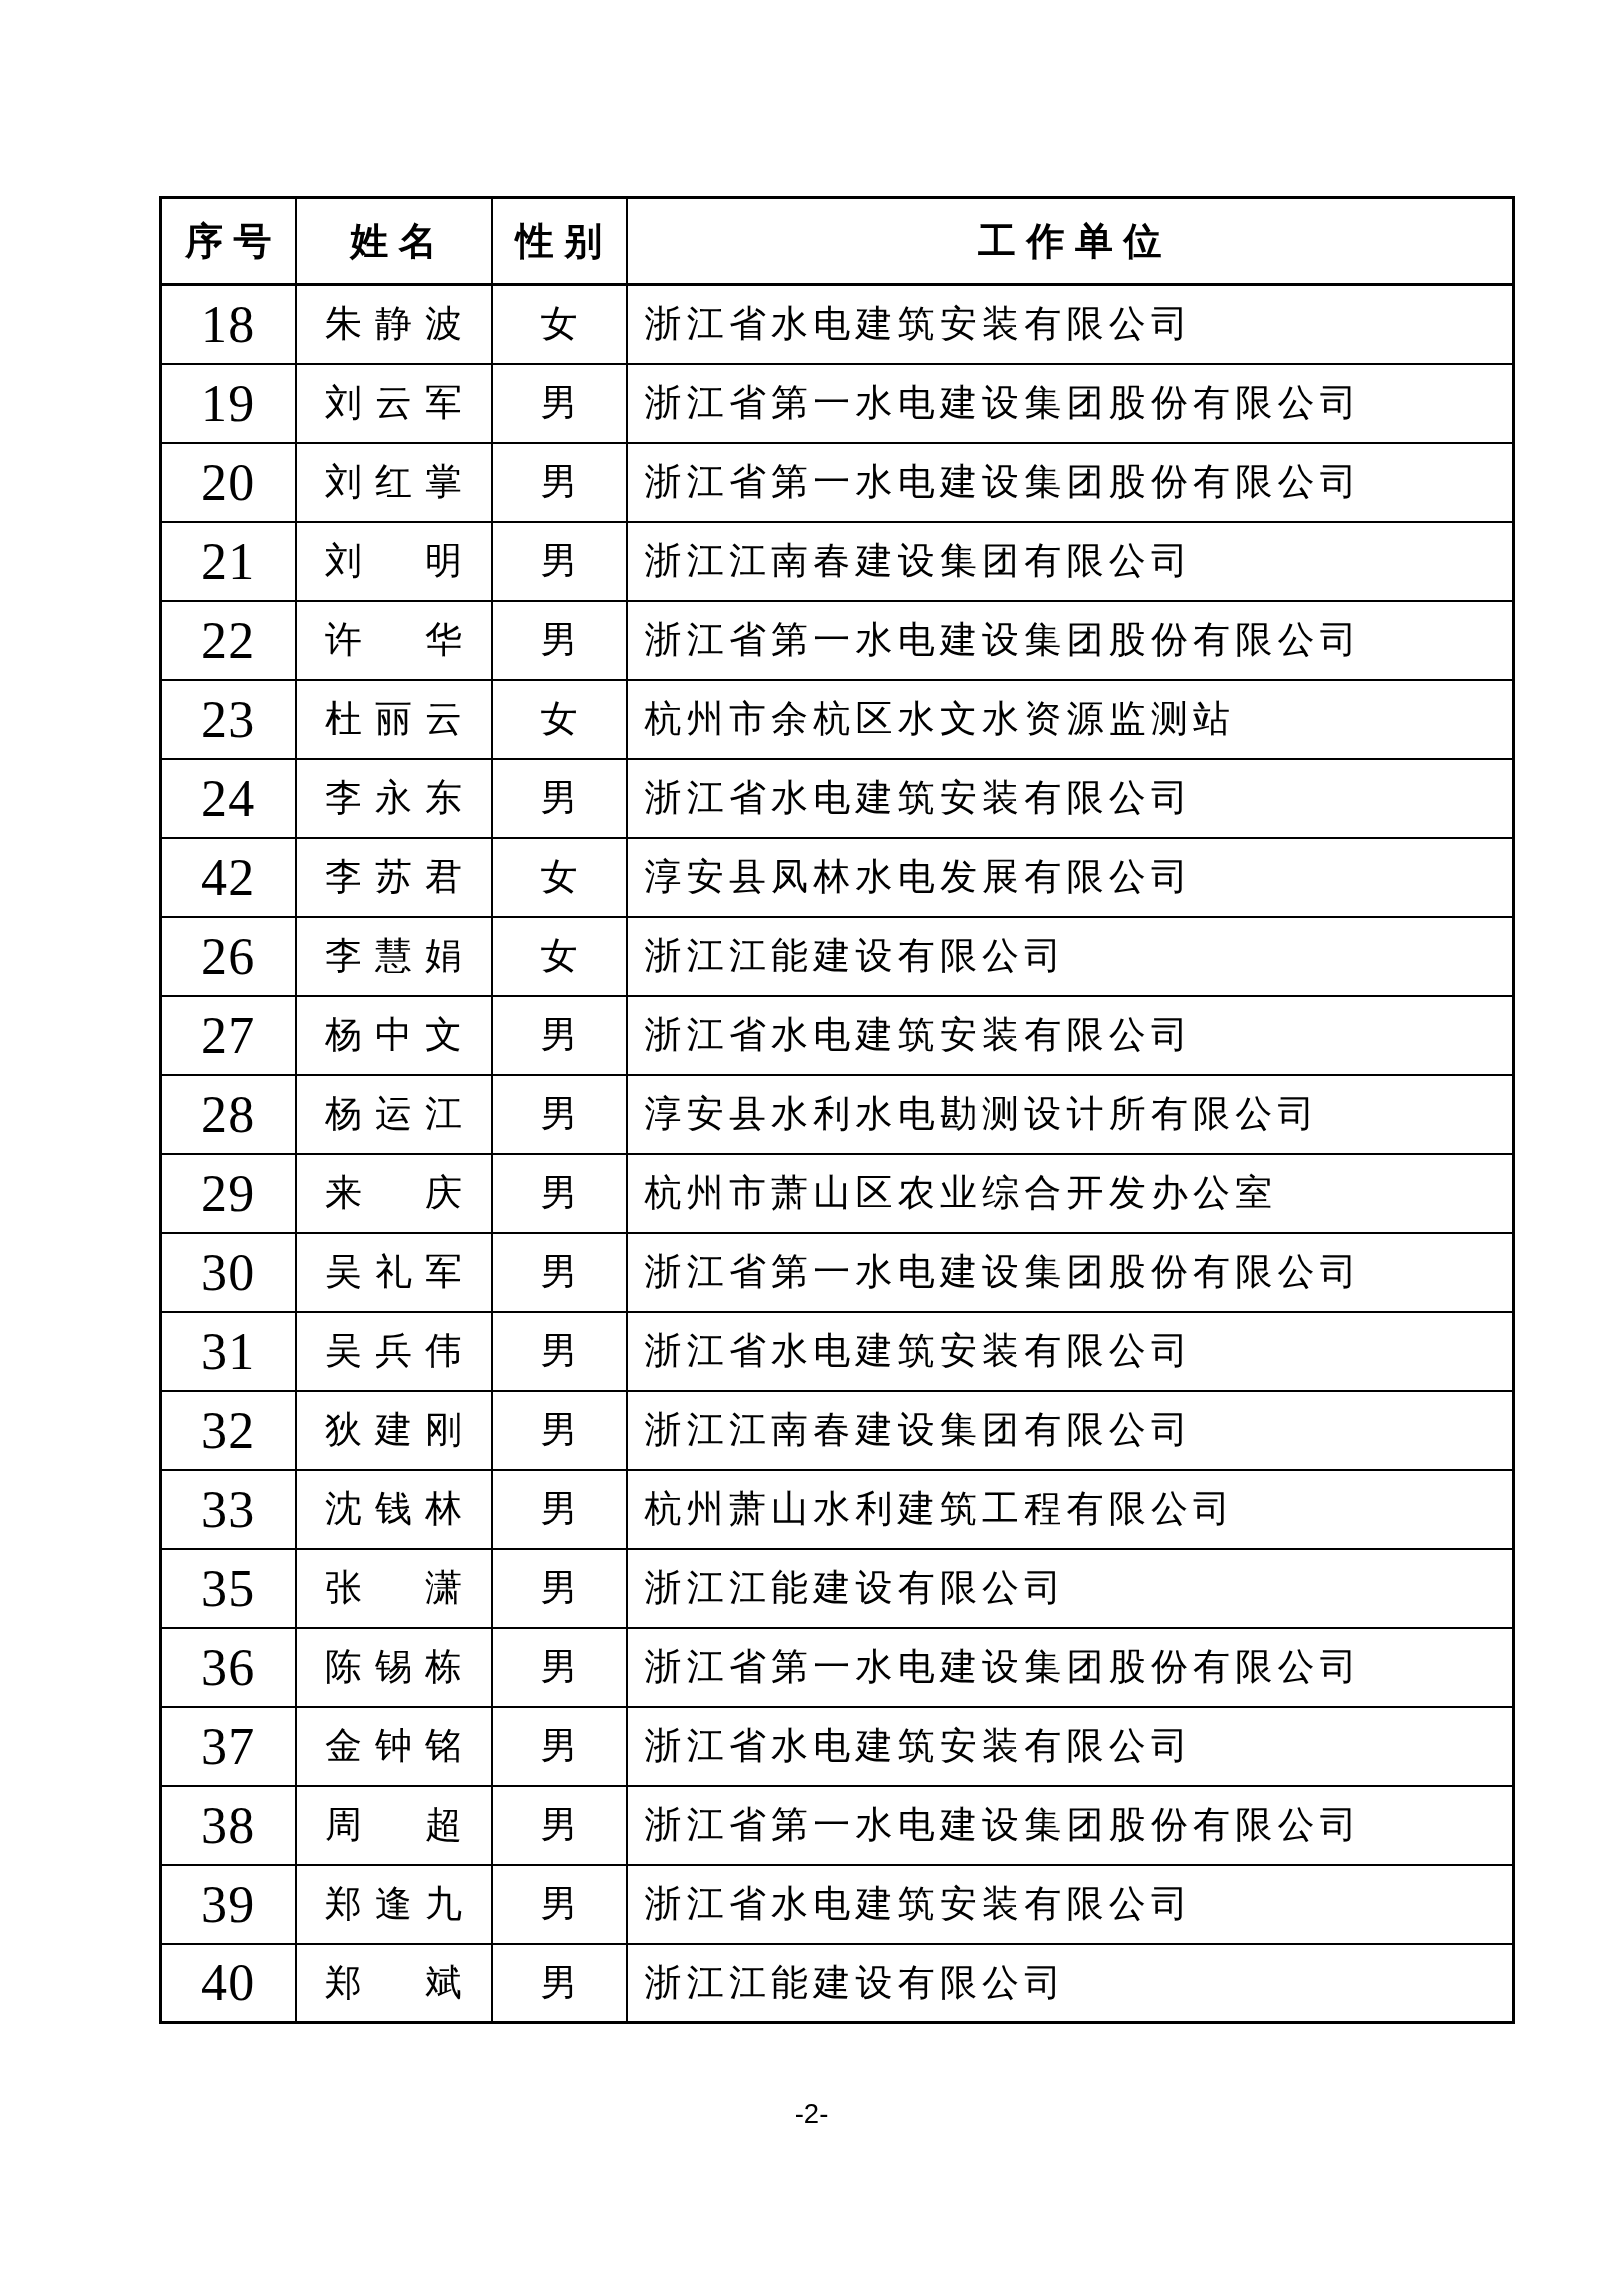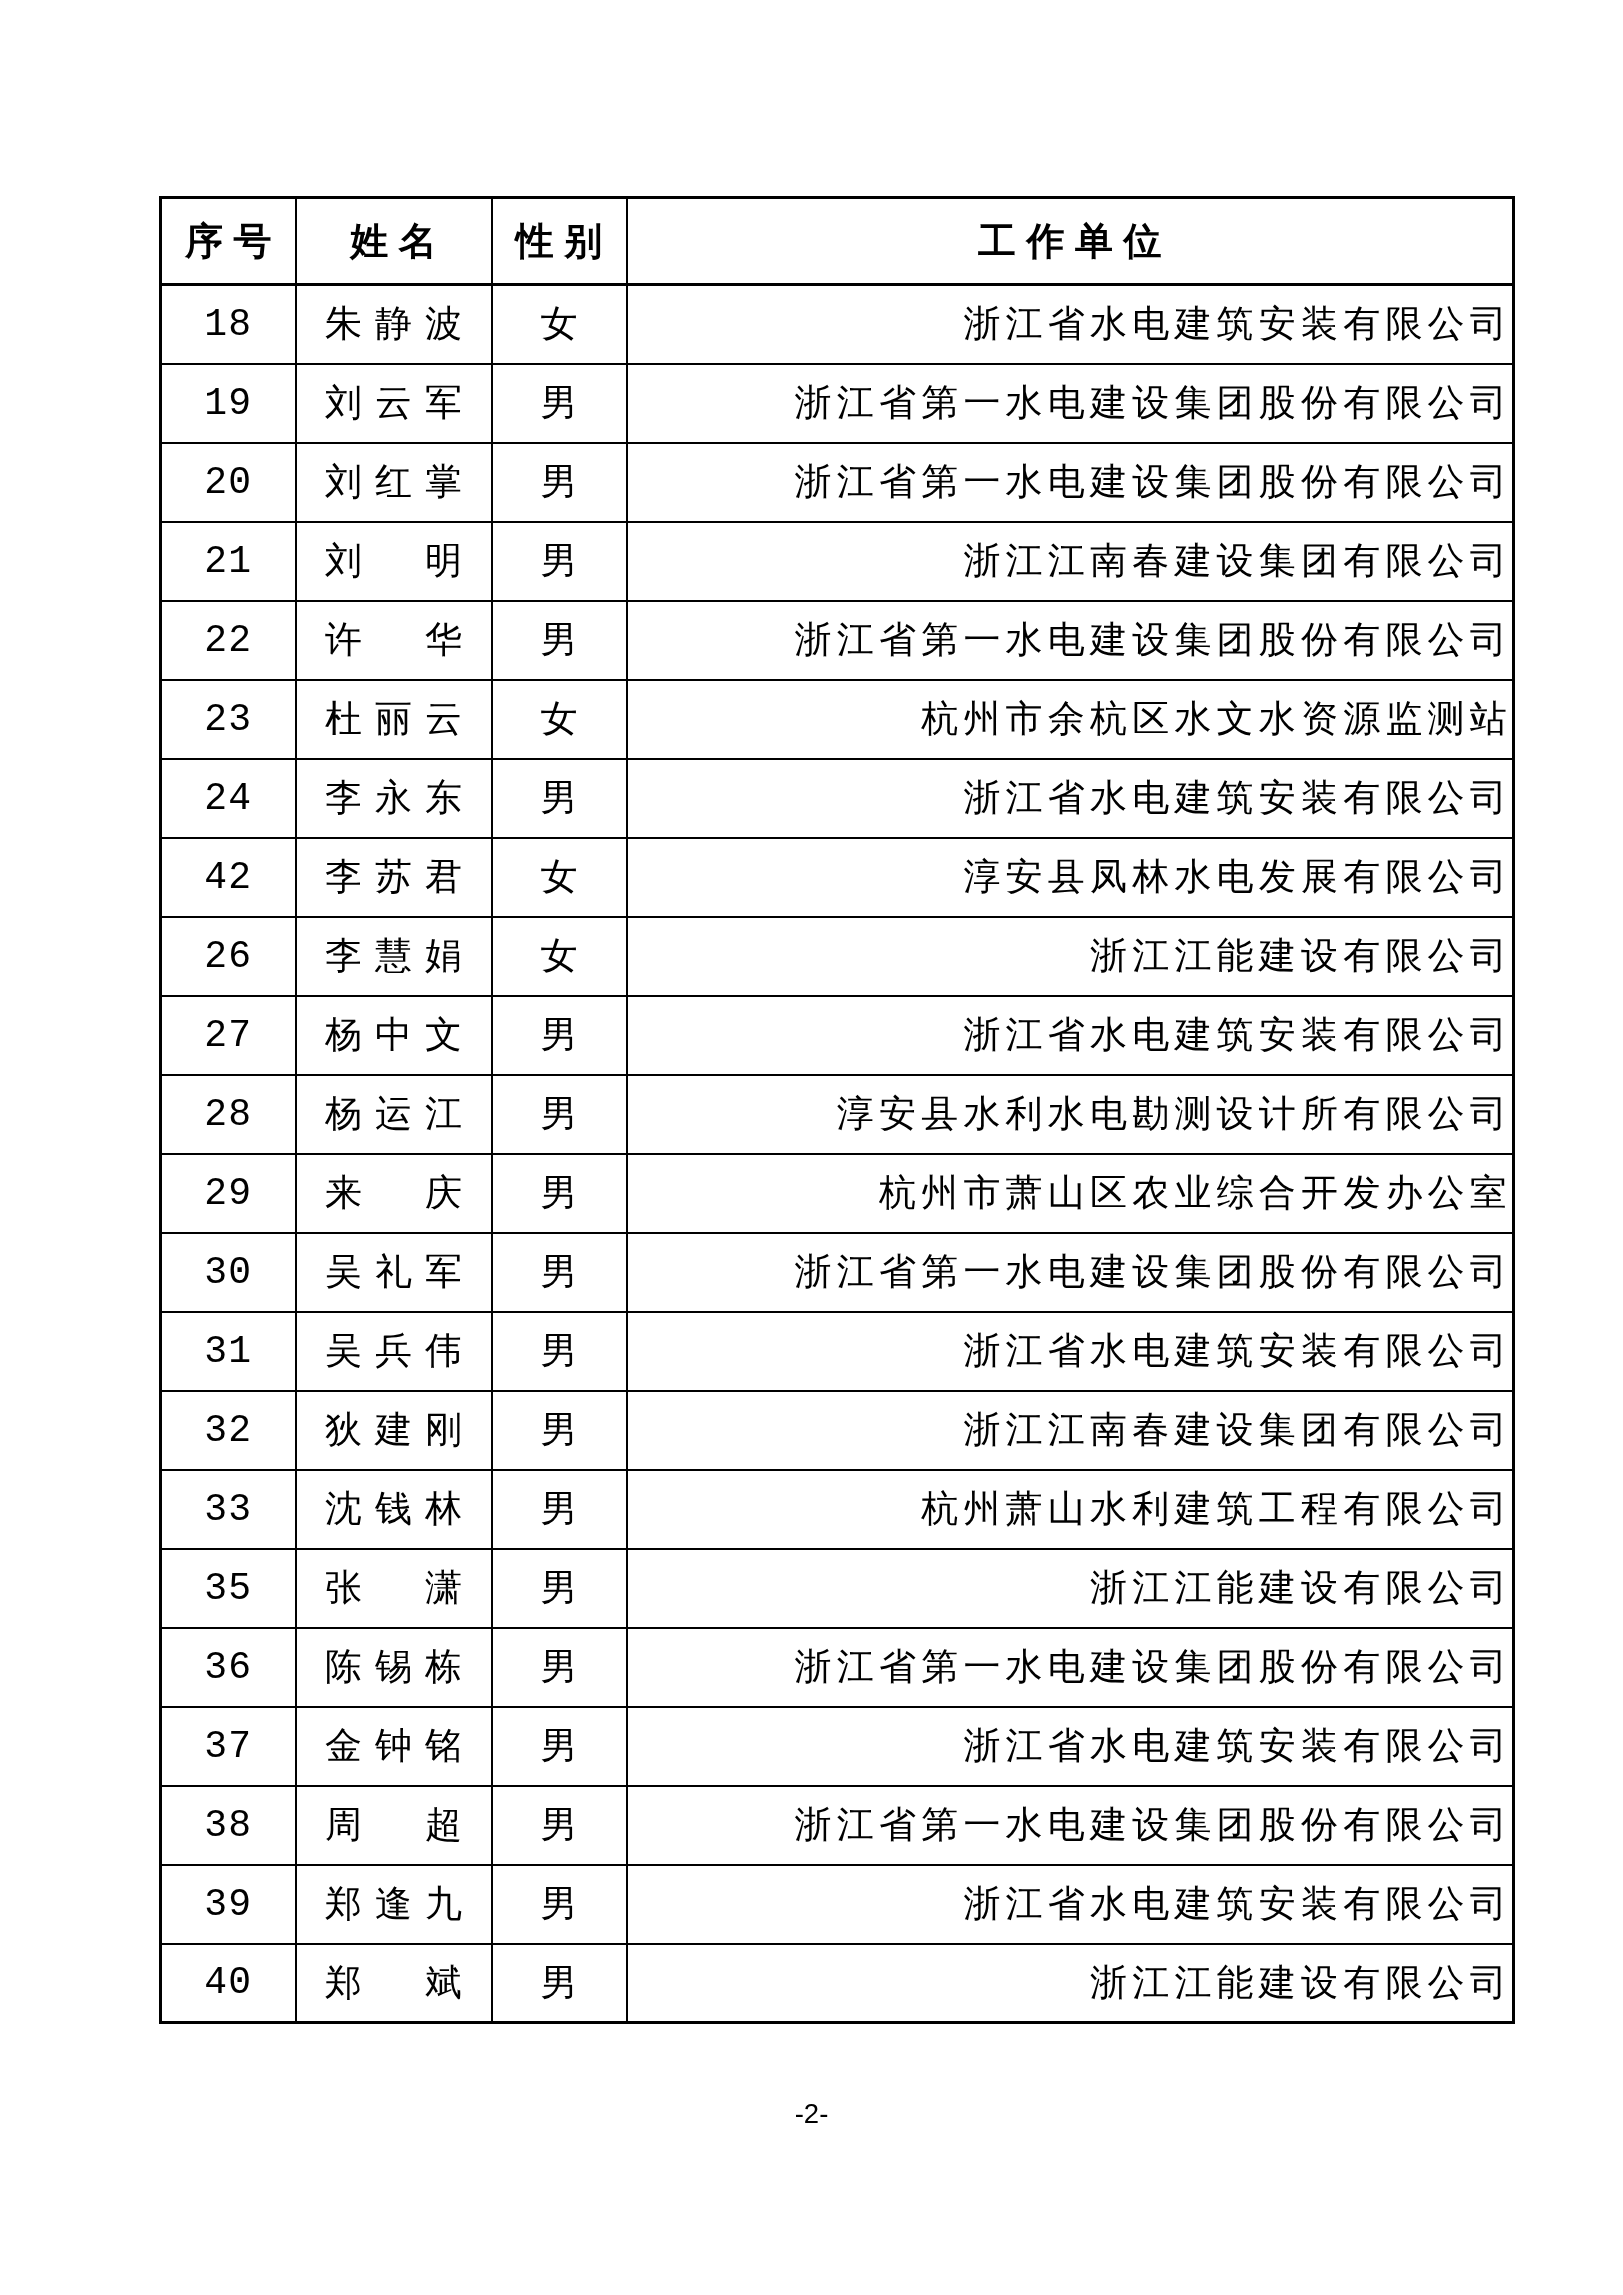--- a/index.html
+++ b/index.html
@@ -43,40 +43,40 @@
   th {
     font-family: "Liberation Sans", sans-serif;
     font-weight: bold;
     font-size: 38px;
     letter-spacing: 10.5px;
     text-indent: 10.5px; 
     border-bottom: 3.3px solid #000000;
   }
 
   td.cell-index {
-    font-family: Liberation Mono, monospace;
-    font-size: 38px;
+    font-family: Liberation Serif, serif;
+    font-size: 52px;
     letter-spacing: 1.3px;
   }
   td.cell-name {
     font-family: "DejaVu Serif", serif;
     font-size: 37px;
     letter-spacing: 13px;
     text-indent: 13px;
     margin-top: 17px;
   }
   td.cell-gender {
     font-family: "DejaVu Serif", serif;
     font-size: 37px;
   }
   td.cell-unit {
     font-family: "DejaVu Serif", serif;
     font-size: 37px;
     letter-spacing: 5.2px;
-    text-align: right;
+    text-align: left;
     padding-left: 17px;
     margin-left: 19px;
   }
 
   .page-footer {
     position: absolute;
     top: 2098px;
     left: 0;
     width: 1623px;
     text-align: center;

